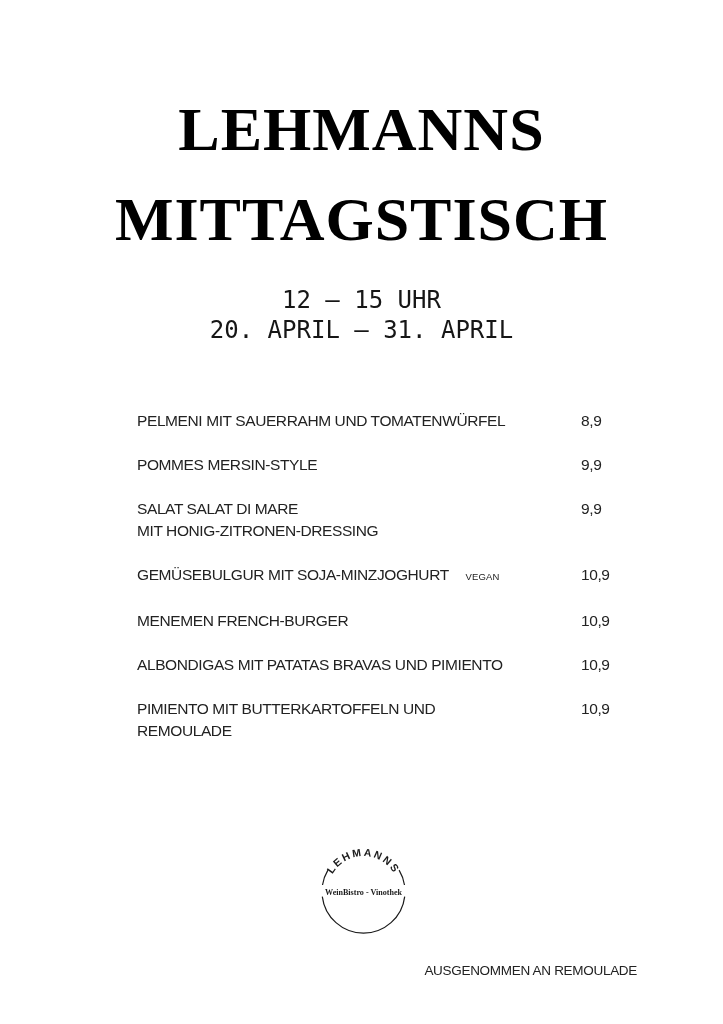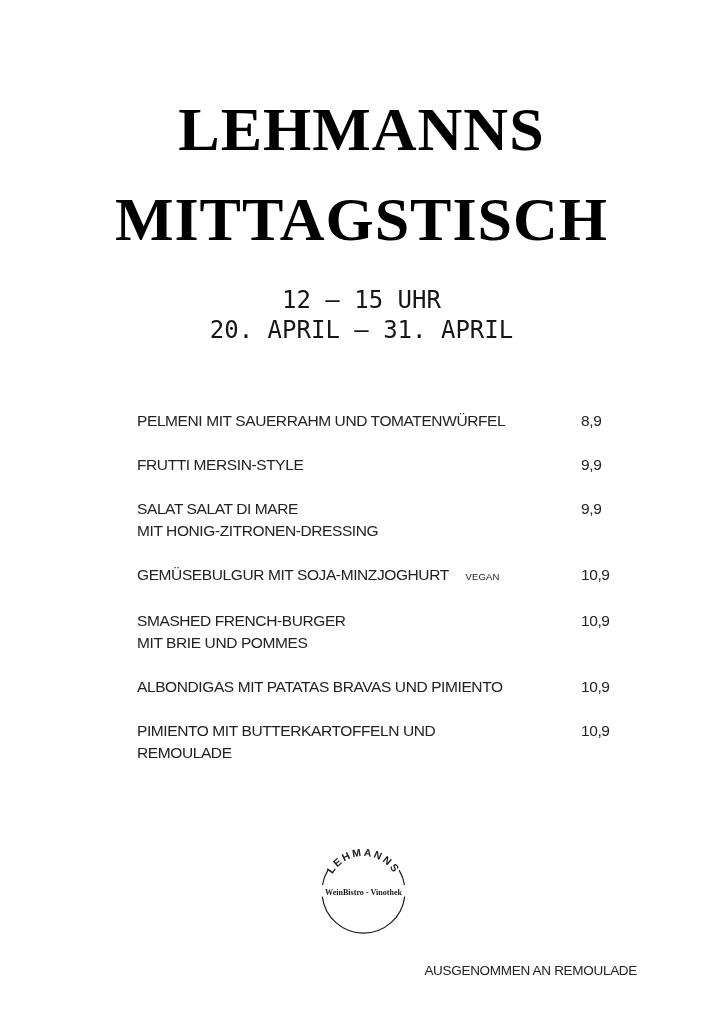--- a/index.html
+++ b/index.html
@@ -104,21 +104,21 @@
 
     <div class="menu-row">
       <div class="menu-name">
         <span>PELMENI MIT SAUERRAHM UND TOMATENWÜRFEL</span>
       </div>
       <div class="menu-price">8,9</div>
     </div>
 
     <div class="menu-row">
       <div class="menu-name">
-        <span>FRUTTI MERSIN-STYLE</span>
+        <span>POMMES MERSIN-STYLE</span>
       </div>
       <div class="menu-price">9,9</div>
     </div>
 
     <div class="menu-row">
       <div class="menu-name">
         <span>SALAT SALAT DI MARE</span>
         <div>MIT HONIG-ZITRONEN-DRESSING</div>
       </div>
       <div class="menu-price">9,9</div>
@@ -127,22 +127,21 @@
     <div class="menu-row">
       <div class="menu-name">
         <span>GEMÜSEBULGUR MIT SOJA-MINZJOGHURT</span>
         <span class="menu-tag">VEGAN</span>
       </div>
       <div class="menu-price">10,9</div>
     </div>
 
     <div class="menu-row">
       <div class="menu-name">
-        <span>SMASHED FRENCH-BURGER</span>
-        <div>MIT BRIE UND POMMES</div>
+        <span>MENEMEN FRENCH-BURGER</span>
       </div>
       <div class="menu-price">10,9</div>
     </div>
 
     <div class="menu-row">
       <div class="menu-name">
         <span>ALBONDIGAS MIT PATATAS BRAVAS UND PIMIENTO</span>
       </div>
       <div class="menu-price">10,9</div>
     </div>

